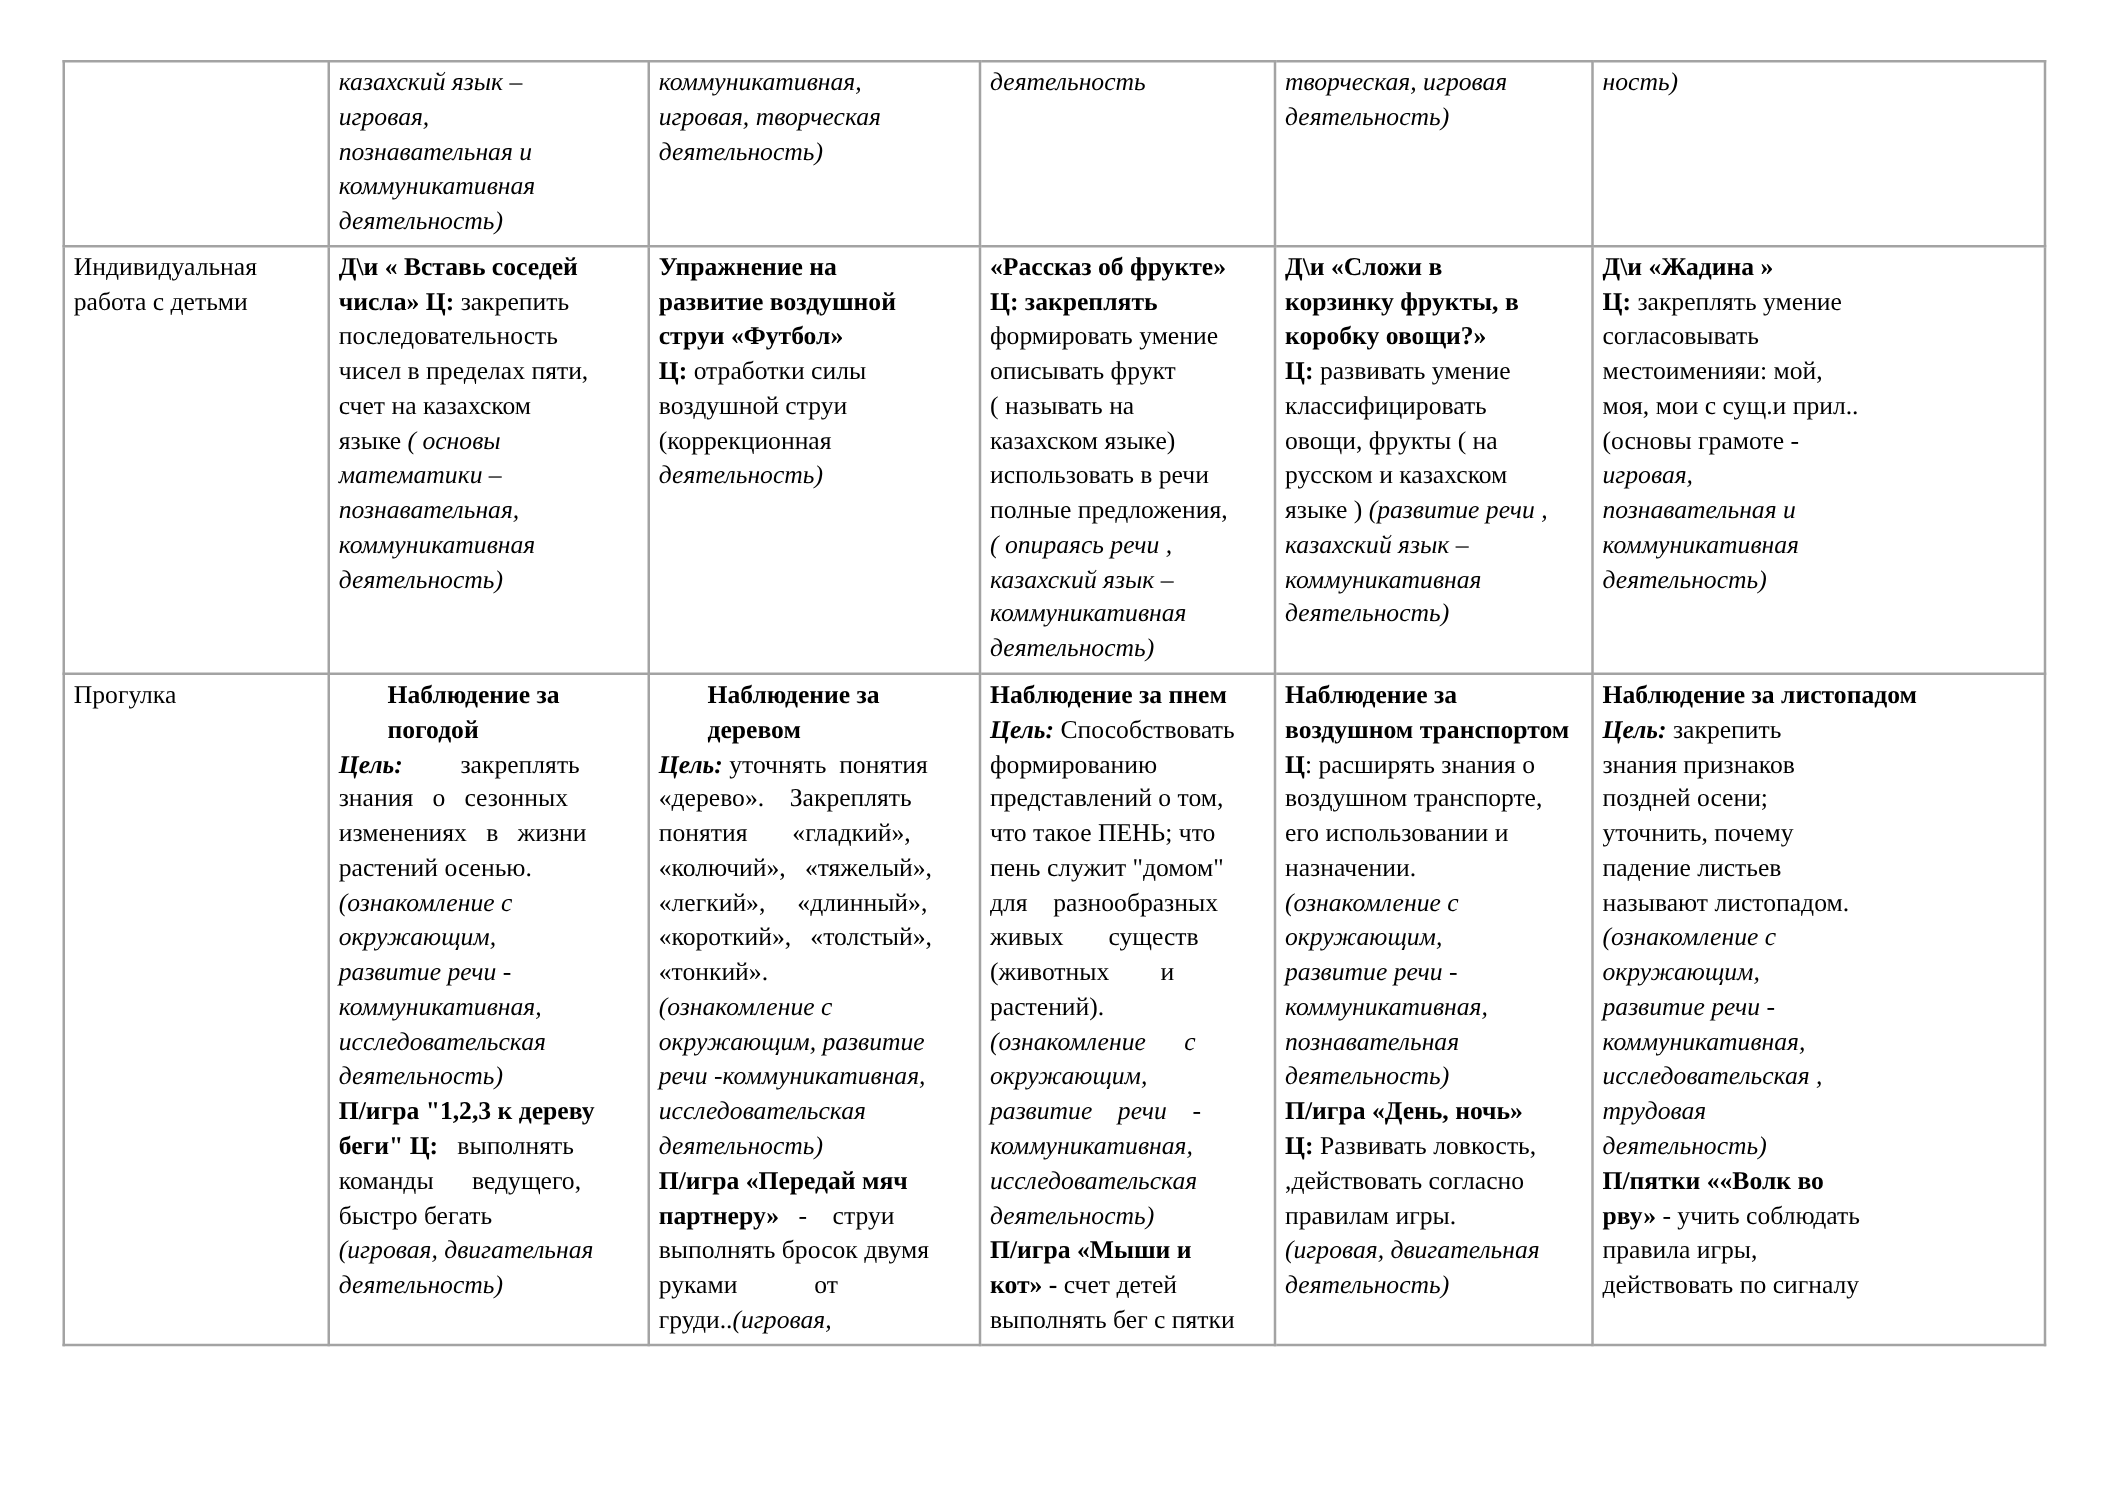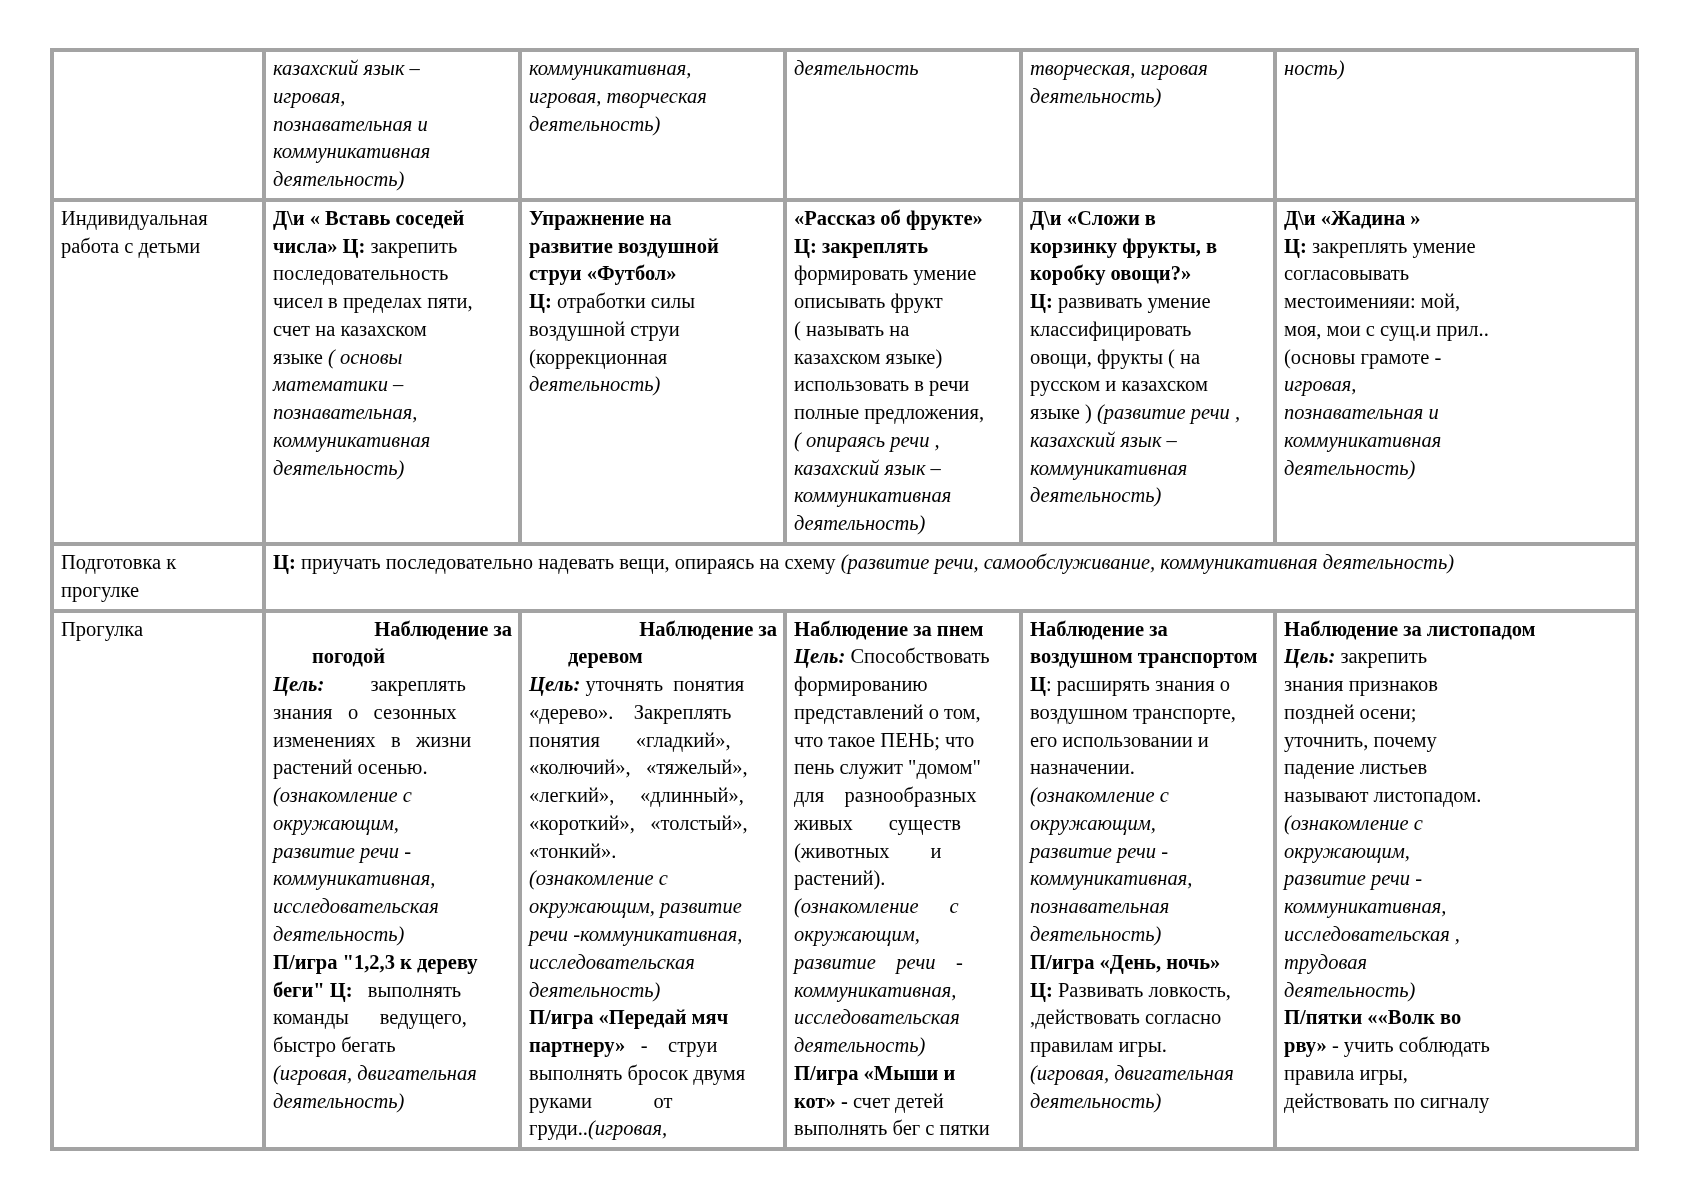--- a/index.html
+++ b/index.html
@@ -21,41 +21,41 @@
     height: 1190px;
     box-sizing: border-box;
     padding: 48px 48px 0 50px;
   }
   table.plan {
     border-collapse: collapse;
     width: 1585px;
     table-layout: fixed;
   }
   table.plan td {
-    border: 4px solid #a3a3a3;
+    border: 2px solid #a3a3a3;
     vertical-align: top;
     padding: 3px 6px 4px 7px;
     font-size: 20.5px;
     line-height: 1.355;
   }
   col.c0 { width: 212px; }
   col.c1 { width: 256px; }
   col.c2 { width: 265px; }
   col.c3 { width: 236px; }
   col.c4 { width: 254px; }
   col.c5 { width: 362px; }
 
   .rowlabel {
     font-weight: normal;
   }
   .b { font-weight: bold; }
   .i { font-style: italic; }
   .bi { font-weight: bold; font-style: italic; }
   .just { text-align: justify; text-align-last: left; }
-  .hdr-center { font-weight: bold; text-align: right; margin-left: 39px; }
+  .hdr-center { font-weight: bold; text-align: left; margin-left: 39px; }
   p { margin: 0; }
   .tight { white-space: pre-wrap; font-family: Liberation Serif, serif; }
 </style>
 </head>
 <body>
 
 <div class="page">
   <table class="plan">
     <colgroup>
       <col class="c0">
@@ -155,28 +155,20 @@
           <p>местоименияи: мой,</p>
           <p>моя, мои с сущ.и прил..</p>
           <p>(основы грамоте -</p>
           <p class="i">игровая,</p>
           <p class="i">познавательная и</p>
           <p class="i">коммуникативная</p>
           <p class="i">деятельность)</p>
         </td>
       </tr>
 
-      <tr>
-        <td class="rowlabel">
-          <span>Подготовка к прогулке</span>
-        </td>
-        <td colspan="5">
-          <span class="b">Ц:</span><span> приучать  последовательно надевать вещи, опираясь на схему </span><span class="i">(развитие речи, самообслуживание, коммуникативная деятельность)</span>
-        </td>
-      </tr>
 
       <tr>
         <td class="rowlabel">Прогулка</td>
 
         <td class="just">
           <p class="hdr-center">Наблюдение за погодой</p>
           <p><span class="bi">Цель:</span><span class="tight">         закреплять</span></p>
           <p class="tight">знания   о   сезонных</p>
           <p class="tight">изменениях   в   жизни</p>
           <p>растений осенью.</p>

